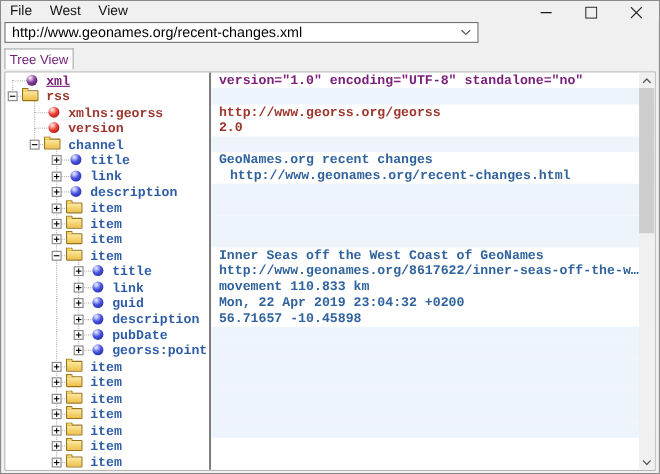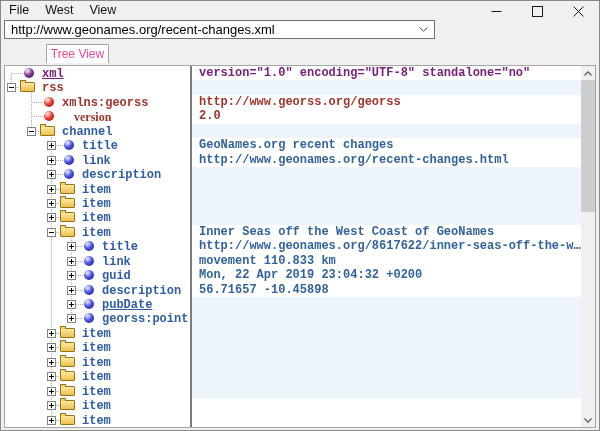--- a/index.html
+++ b/index.html
@@ -10,21 +10,21 @@
   .menu-item{font-size:12.5px;color:#111;padding:0 8px;line-height:21px;}
   .win-controls{margin-left:auto;display:flex;height:100%;}
   .win-btn{width:41px;height:21px;display:flex;align-items:center;justify-content:center;}
   
   .addressrow{height:23px;position:relative;padding-left:12px;}
   .combobox{position:absolute;left:3px;top:1px;width:431px;height:19px;box-sizing:border-box;border:1px solid #707070;background:#fff;display:flex;align-items:center;}
   .combobox input{flex:1;border:none;outline:none;margin:0;padding:0 0 0 6px;font-family:"Liberation Sans",sans-serif;font-size:13px;color:#000;background:transparent;height:15px;}
   .combo-arrow{width:22px;height:100%;display:flex;align-items:center;justify-content:center;}
   
   .tabstrip{height:20px;position:relative;}
-  .tab{position:absolute;left:3px;bottom:-1px;height:19px;width:63px;box-sizing:border-box;background:#fff;border:1px solid #a5a5a5;border-bottom:none;display:flex;align-items:center;justify-content:center;font-size:12px;color:#ec4899;z-index:5;margin-left:42px;}
+  .tab{position:absolute;left:3px;bottom:-1px;height:19px;width:63px;box-sizing:border-box;background:#fff;border:1px solid #a5a5a5;border-bottom:none;display:flex;align-items:center;justify-content:center;font-size:12px;color:#701a75;z-index:5;}
   
   .content{position:absolute;left:3px;right:3px;top:64px;height:361px;border:1px solid #a5a5a5;box-sizing:content-box;display:flex;background:#fff;}
   .tree-panel{position:relative;width:187px;height:100%;background:#fff;border-right:2px solid #7d7d7d;box-sizing:border-box;overflow:hidden;}
   .value-panel{position:relative;flex:1;height:100%;background:#fff;overflow:hidden;}
   
   .trow{position:relative;height:14.44px;}
   .trow .stub{position:absolute;top:7px;width:12px;border-top:1px dotted #b2b2b2;}
   .spine{position:absolute;border-left:1px dotted #b2b2b2;width:0;}
   .exp{position:absolute;top:3px;width:9px;height:9px;box-sizing:border-box;background:#fff;border:1px solid #848484;z-index:2;}
   .exp:before{content:"";position:absolute;left:1px;top:3px;width:5px;height:1px;background:#000;}
@@ -111,21 +111,21 @@
           <span class="lbl" style="left: 37px; color: rgb(156, 53, 44);">rss</span>
         </div>
         <div class="trow">
           <span class="stub" style="left: 26px;"></span>
           <span class="ico ico-sphere sph-attr" style="left: 39px;"></span>
           <span class="lbl" style="left: 57px; color: rgb(156, 53, 44);">xmlns:georss</span>
         </div>
         <div class="trow">
           <span class="stub" style="left: 26px;"></span>
           <span class="ico ico-sphere sph-attr" style="left: 39px;"></span>
-          <span class="lbl" style="left: 69px; color: rgb(156, 53, 44); font-family: Liberation Serif, serif;">version</span>
+          <span class="lbl" style="left: 57px; color: rgb(156, 53, 44);">version</span>
         </div>
         <div class="trow">
           <span class="stub" style="left: 26px;"></span>
           <span class="exp exp-minus" style="left: 22px;"></span>
           <span class="ico ico-folder" style="left: 35px;"></span>
           <span class="lbl" style="left: 57px; color: rgb(46, 93, 166);">channel</span>
         </div>
         <div class="trow">
           <span class="stub" style="left: 46px;"></span>
           <span class="exp exp-plus" style="left: 42px;"></span>
@@ -189,21 +189,21 @@
         <div class="trow">
           <span class="stub" style="left: 66px;"></span>
           <span class="exp exp-plus" style="left: 62px;"></span>
           <span class="ico ico-sphere sph-elem" style="left: 79px;"></span>
           <span class="lbl" style="left: 97px; color: rgb(46, 93, 166);">description</span>
         </div>
         <div class="trow">
           <span class="stub" style="left: 66px;"></span>
           <span class="exp exp-plus" style="left: 62px;"></span>
           <span class="ico ico-sphere sph-elem" style="left: 79px;"></span>
-          <span class="lbl" style="left: 97px; color: rgb(46, 93, 166); text-decoration: underline;">pubDate</span>
+          <span class="lbl" style="left: 97px; color: rgb(46, 93, 166);">pubDate</span>
         </div>
         <div class="trow">
           <span class="stub" style="left: 66px;"></span>
           <span class="exp exp-plus" style="left: 62px;"></span>
           <span class="ico ico-sphere sph-elem" style="left: 79px;"></span>
           <span class="lbl" style="left: 97px; color: rgb(46, 93, 166);">georss:point</span>
         </div>
         <div class="trow">
           <span class="stub" style="left: 46px;"></span>
           <span class="exp exp-plus" style="left: 42px;"></span>
@@ -248,21 +248,21 @@
         </div>
       </div>
     <div class="value-panel">
       <div id="value-rows">
           <div class="vrow" style="color: rgb(122, 32, 122);">version="1.0" encoding="UTF-8" standalone="no"</div>
           <div class="vrow" style="color: rgb(49, 99, 156); background: rgb(237, 244, 252);"></div>
           <div class="vrow" style="color: rgb(156, 53, 44);">http://www.georss.org/georss</div>
           <div class="vrow" style="color: rgb(156, 53, 44);">2.0</div>
           <div class="vrow" style="color: rgb(49, 99, 156); background: rgb(237, 244, 252);"></div>
           <div class="vrow" style="color: rgb(49, 99, 156);">GeoNames.org recent changes</div>
-          <div class="vrow" style="color: rgb(49, 99, 156);">http://www.geonames.org/recent-changes.html</div>
+          <div class="vrow" style="color: rgb(49, 99, 156); margin-left: 10px;">http://www.geonames.org/recent-changes.html</div>
           <div class="vrow" style="color: rgb(49, 99, 156); background: rgb(237, 244, 252);"></div>
           <div class="vrow" style="color: rgb(49, 99, 156); background: rgb(237, 244, 252);"></div>
           <div class="vrow" style="color: rgb(49, 99, 156); background: rgb(237, 244, 252);"></div>
           <div class="vrow" style="color: rgb(49, 99, 156); background: rgb(237, 244, 252);"></div>
           <div class="vrow" style="color: rgb(49, 99, 156);">Inner Seas off the West Coast of GeoNames</div>
           <div class="vrow" style="color: rgb(49, 99, 156);">http://www.geonames.org/8617622/inner-seas-off-the-w…</div>
           <div class="vrow" style="color: rgb(49, 99, 156);">movement 110.833 km</div>
           <div class="vrow" style="color: rgb(49, 99, 156);">Mon, 22 Apr 2019 23:04:32 +0200</div>
           <div class="vrow" style="color: rgb(49, 99, 156);">56.71657 -10.45898</div>
           <div class="vrow" style="color: rgb(49, 99, 156); background: rgb(237, 244, 252);"></div>

